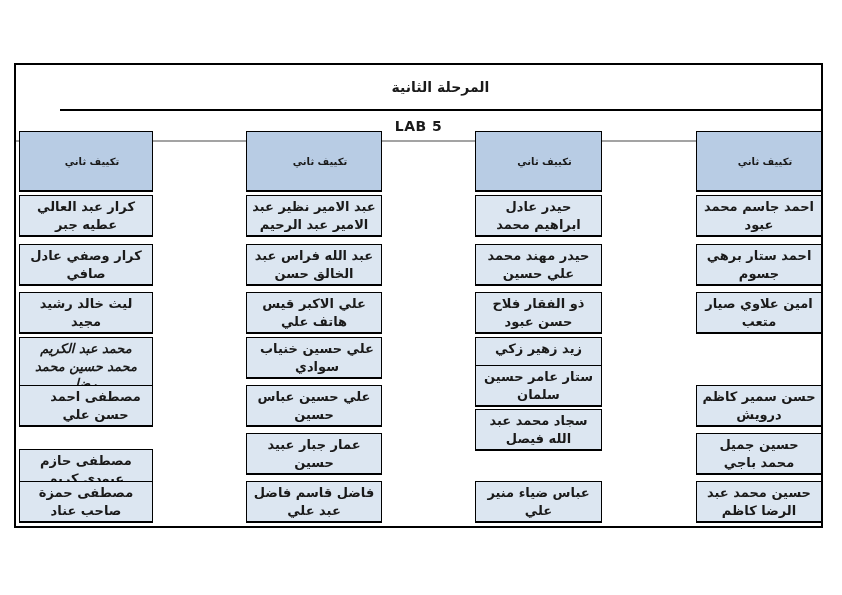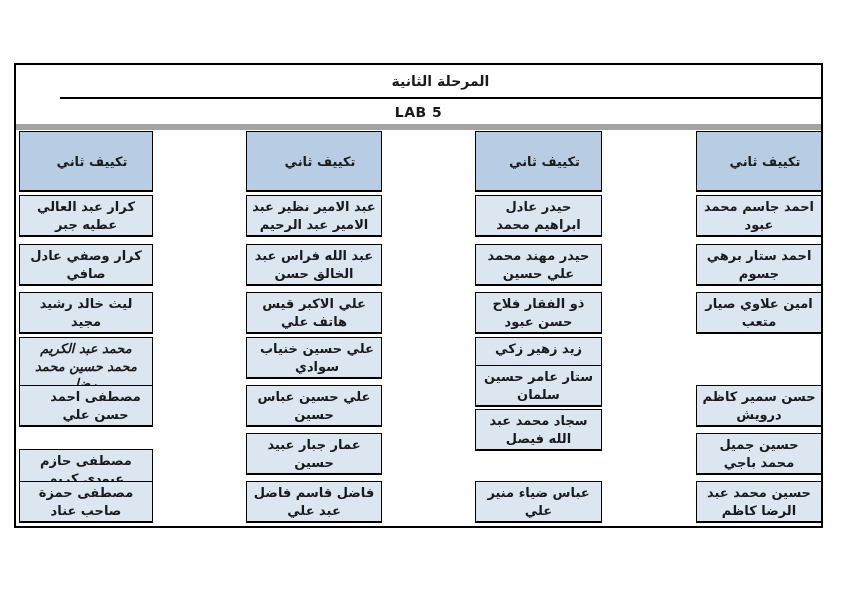--- a/index.html
+++ b/index.html
@@ -26,29 +26,29 @@
   }
   .title-row {
     display: flex;
     align-items: center;
     justify-content: center;
     font-weight: bold;
     color: #1a1a1a;
     box-sizing: border-box;
   }
   .title-row.stage {
-    height: 34px;
+    height: 46px;
     border-bottom: 2px solid #000;
     font-size: 14px;
     direction: rtl;
     margin-left: 44px;
   }
   .title-row.lab {
     height: 31px;
-    border-bottom: 6px solid #a3a3a3;
+    border-bottom: 2px solid #a3a3a3;
     font-size: 14px;
     letter-spacing: 0.5px;
   }
   .columns-layer {
     position: absolute;
     left: 0;
     top: 0;
     width: 842px;
     height: 595px;
     pointer-events: none;
@@ -69,21 +69,21 @@
     right: 0;
     height: 61px;
     background: var(--header-fill, #b8cce4);
     border: 1px solid #000;
     border-bottom-width: 2px;
     box-sizing: border-box;
     display: flex;
     align-items: center;
     justify-content: center;
     font-weight: bold;
-    font-size: 13px;
+    font-size: 10px;
     color: #1a1a1a;
     direction: rtl;
     text-align: right;
     padding-left: 12px;
   }
   .name-box {
     position: absolute;
     left: 0;
     right: 0;
     min-height: 30px;

